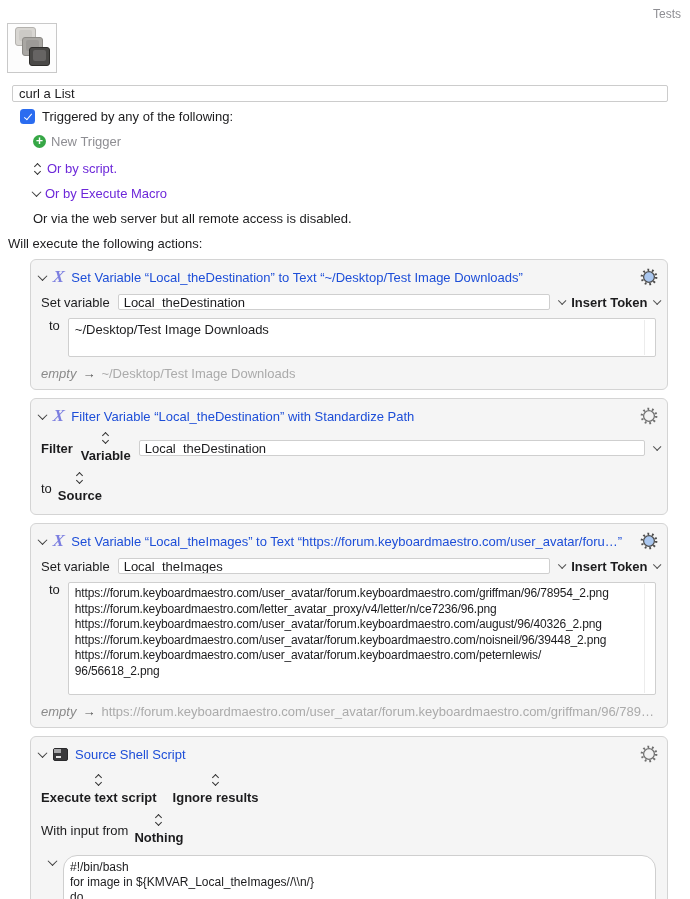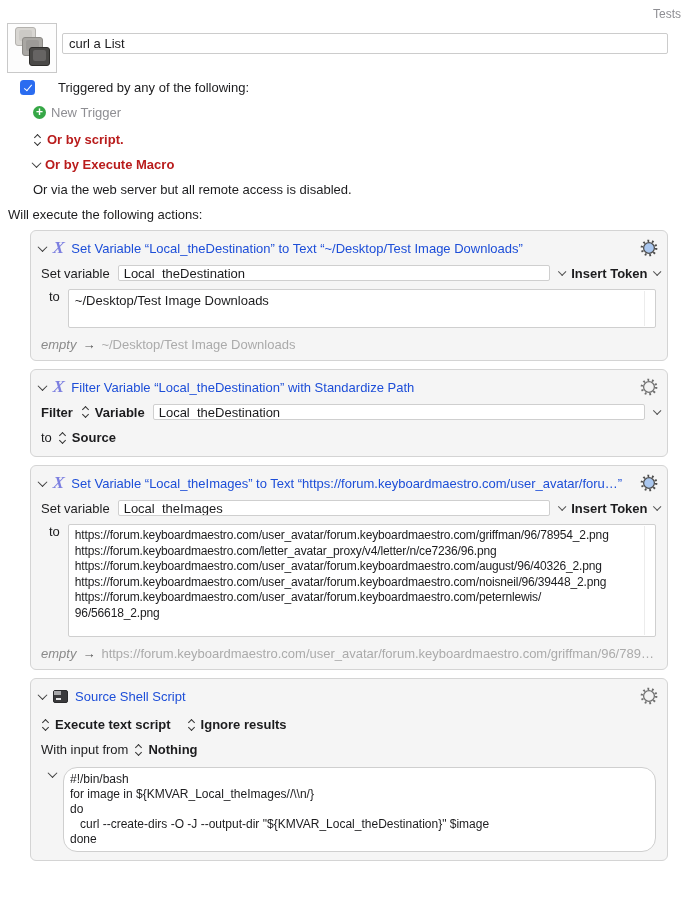--- a/index.html
+++ b/index.html
@@ -1,42 +1,42 @@
 <!DOCTYPE html>
 <html><head>
 <meta charset="utf-8">
 <style>
   * { box-sizing: border-box; margin: 0; padding: 0; }
   html,body { width: 690px; height: 899px; background: #ffffff; overflow: hidden;
     font-family: "Liberation Sans", sans-serif; font-size: 13px; color: #1c1c1e; }
 
   
   .tests-label { text-align: right; padding: 7px 9px 0 0; color: #8e8e93; font-size: 12px; height: 21px; }
-  .header-row { display: flex; margin-left: 7px; }
+  .header-row { display: flex; margin-left: 7px; flex-direction: column; }
   .macro-icon { width: 50px; height: 50px; margin-top: 2px; border: 1px solid #c9c9c9; background: #fdfdfd; position: relative; flex: 0 0 auto; }
   .key { position: absolute; width: 21px; height: 19px; border-radius: 3px; }
   .key .inner { position: absolute; left: 3px; top: 2px; right: 3px; bottom: 4px; border-radius: 2px; opacity: .8; }
   .key1 { left: 7px; top: 3px;  background: #d8d6d2; border: 1px solid #b4b2ae; }
   .key1 .inner { background: #c9c7c3; }
   .key2 { left: 14px; top: 13px; background: #a9a7a3; border: 1px solid #8c8a86; }
   .key2 .inner { background: #999793; }
   .key3 { left: 21px; top: 23px; background: #4a4947; border: 1px solid #2d2c2a; }
   .key3 .inner { background: #6d6c6a; }
   .title-input { flex: 1; height: 21px; margin: 12px 22px 0 5px; border: 1px solid #cccccc; border-radius: 2px;
     padding: 0 6px; font-size: 13px; font-family: "Liberation Sans", sans-serif; color: #1c1c1e; background: #fff; }
 
   
-  .checkbox-row { display: flex; align-items: center; gap: 23px; margin: 7px 0 0 20px; text-align: right; }
+  .checkbox-row { display: flex; align-items: center; gap: 7px; margin: 7px 0 0 20px; text-align: right; }
   .checkbox { width: 15px; height: 15px; border-radius: 3.5px; background: #2a6cf0; display: flex; align-items: center; justify-content: center; }
   .checkmark { width: 4px; height: 8px; border-right: 1.8px solid #fff; border-bottom: 1.8px solid #fff; transform: rotate(40deg); margin-bottom: 2px; }
   .sub-row { display: flex; align-items: center; gap: 5px; margin-left: 33px; }
   .new-trigger-row { margin-top: 10px; color: #8e8e93; }
   .plus-icon { width: 13px; height: 13px; border-radius: 50%; background: #36a746; color: #fff; font-size: 12px;
     font-weight: bold; line-height: 12px; text-align: center; flex: 0 0 auto; }
-  .bold-row { margin-top: 12px; font-weight: bold; color: #b91c1c; }
+  .bold-row { margin-top: 12px; font-weight: normal; color: #6d28d9; }
   .note-row { margin-left: 33px; margin-top: 10px; }
   .will-execute { margin: 10px 0 0 8px; }
 
   
   .ud { display: inline-flex; flex-direction: column; align-items: center; width: 9px; gap: 2px; flex: 0 0 auto; }
   .ud i { display: block; width: 5px; height: 5px; border-right: 1.5px solid #333; border-bottom: 1.5px solid #333; }
   .ud .up { transform: rotate(-135deg); margin-bottom: -1px; }
   .ud .dn { transform: rotate(45deg); margin-top: -1px; }
   
   .chev-down { width: 7px; height: 7px; border-right: 1.6px solid #3c3c3c; border-bottom: 1.6px solid #3c3c3c;
@@ -66,21 +66,21 @@
     white-space: pre; overflow: hidden; position: relative; line-height: 16px; }
   .textarea::after { content: ""; position: absolute; top: 1px; bottom: 1px; right: 10px; width: 1px; background: #ececec; }
   .ta-short { min-height: 39px; font-size: 13px; }
   .ta-urls { min-height: 113px; font-size: 12px; line-height: 15.6px; letter-spacing: -0.15px; }
 
   .result-row { display: flex; align-items: center; gap: 6px; margin: 9px 0 0 2px; color: #ababab; white-space: nowrap; overflow: hidden; }
   .result-from { font-style: italic; color: #8a8a8a; }
   .result-arrow { color: #555; }
 
   .inline-row { display: flex; align-items: center; gap: 6px; margin: 10px 0 0 2px; }
-  .popup-value { font-weight: bold; display: flex; align-items: center; gap: 5px; }
+  .popup-value { font-weight: bold; display: flex; align-items: center; gap: 5px; flex-direction: column; }
   .gap-lg { margin-right: 10px; }
 
   .script-row { display: flex; align-items: flex-start; gap: 7px; margin: 10px 2px 0 10px; }
   .script-box { flex: 1; background: #fff; border: 1px solid #cfcfcf; border-radius: 14px; padding: 4px 6px;
     font-size: 12px; line-height: 15px; white-space: pre; min-height: 82px; }
   .script-row .chev-down { margin-top: 4px; }
 </style>
 </head>
 <body>
 

